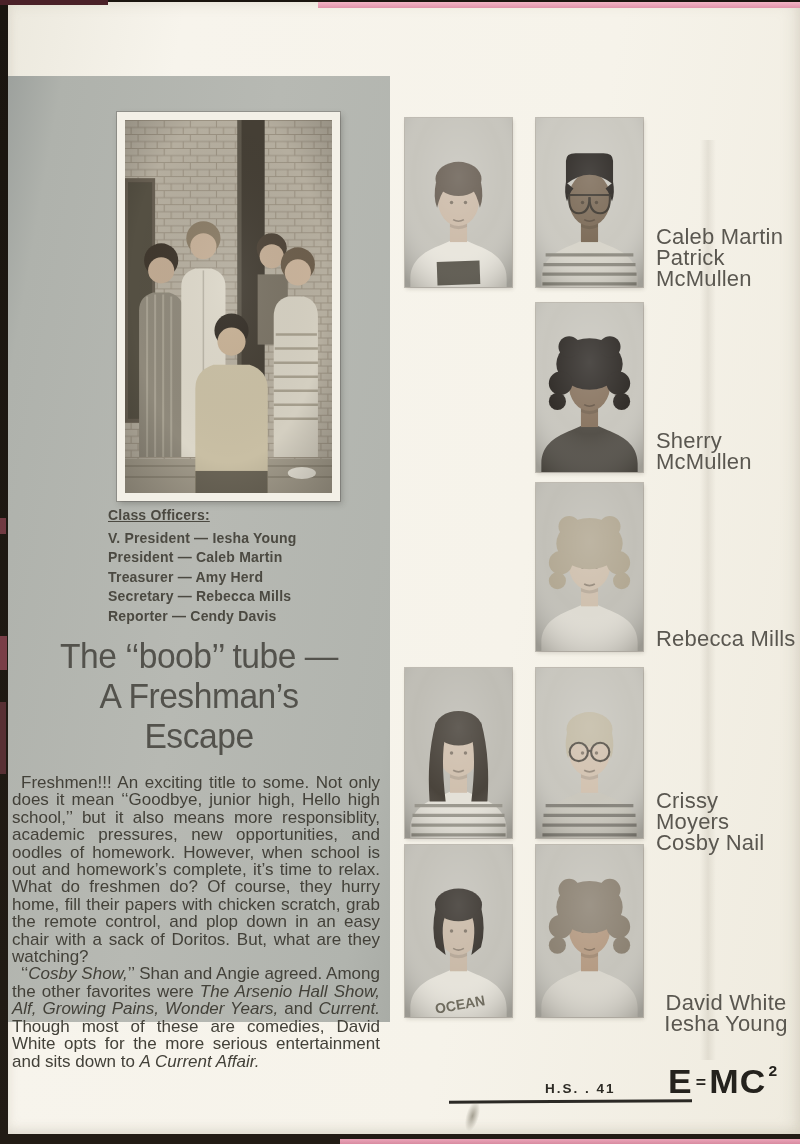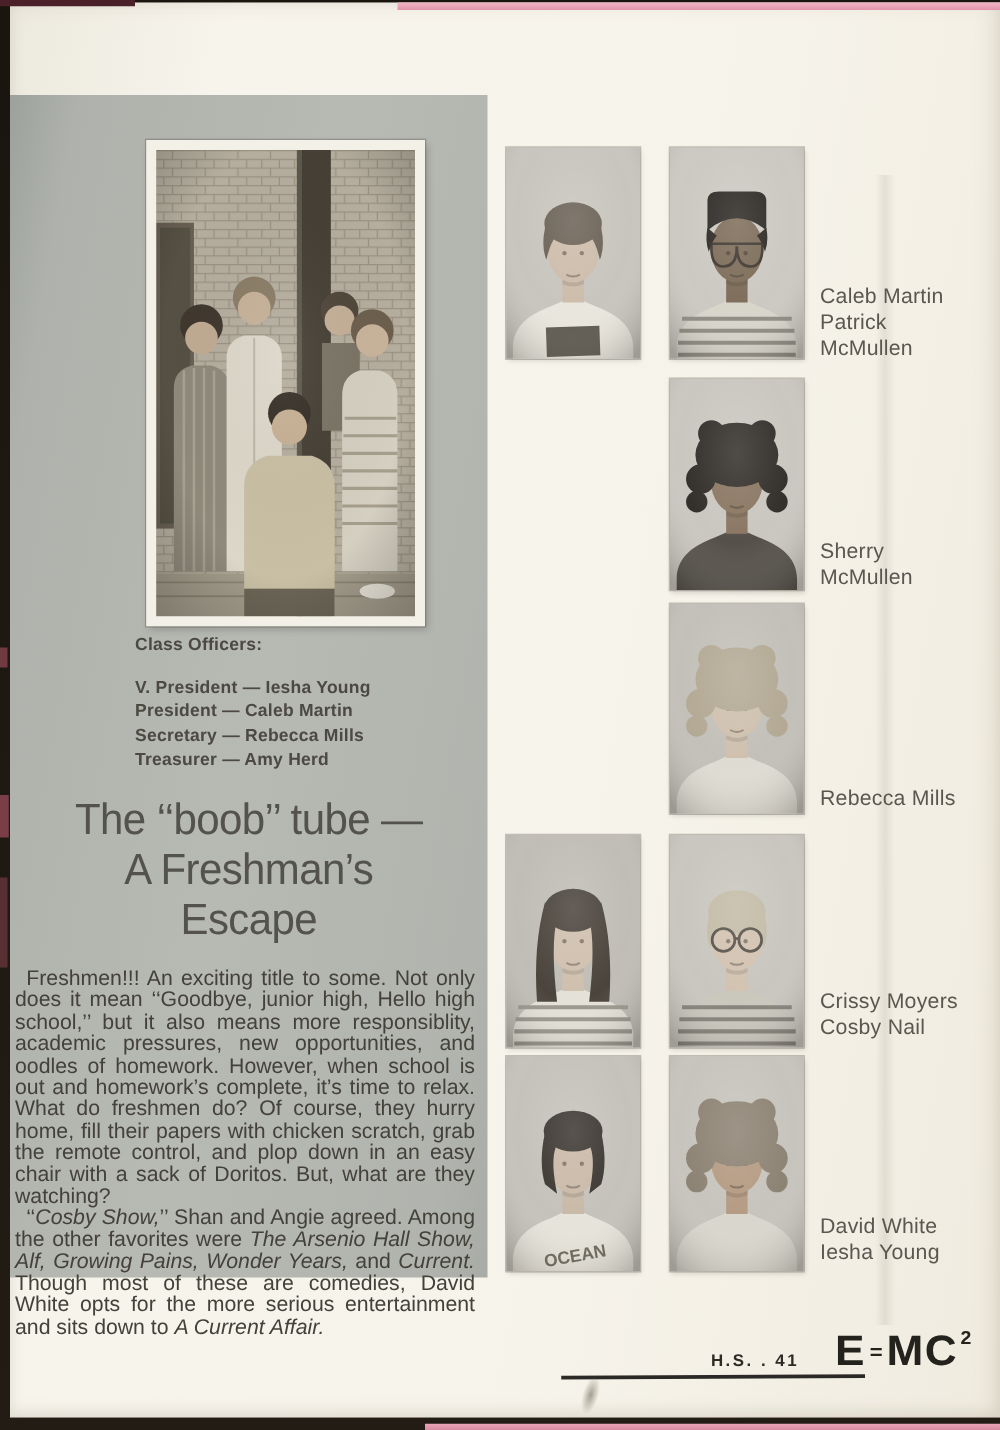--- a/index.html
+++ b/index.html
@@ -35,21 +35,21 @@
     position:absolute;left:109px;top:36px;width:207px;height:373px;margin:0;
     border:8px solid #f3f0e7;background:#b5ae9f;
     box-shadow:0 0 0 1px rgba(50,45,38,.25),2px 3px 6px rgba(40,38,30,.25);
   }
   .group-photo svg{display:block;width:100%;height:100%;}
 
   .officers{
     position:absolute;left:100px;top:430px;width:270px;
     color:#4b4941;font-weight:bold;font-size:14px;line-height:19.5px;letter-spacing:.2px;
   }
-  .officers-heading{margin-bottom:14px;}
+  .officers-heading{margin-bottom:3px;text-decoration:underline;}
 
   .headline{
     position:absolute;left:0;top:560px;width:382px;margin:0;
     text-align:center;font-weight:normal;
     font-size:35px;line-height:40px;color:#53524c;
     transform:scaleX(.96);letter-spacing:-.5px;
   }
   .article{
     position:absolute;left:4px;top:698px;width:368px;
     color:#434139;font-size:17px;line-height:17.4px;
@@ -68,32 +68,32 @@
   #photo-patrick-mcmullen{left:536px;top:118px;width:107px;height:169px;}
   #photo-sherry-mcmullen{left:536px;top:303px;width:107px;height:169px;}
   #photo-rebecca-mills{left:536px;top:483px;width:107px;height:168px;}
   #photo-crissy-moyers{left:405px;top:668px;width:107px;height:170px;}
   #photo-coman-nail{left:536px;top:668px;width:107px;height:170px;}
   #photo-david-white{left:405px;top:845px;width:107px;height:172px;}
   #photo-iesha-young{left:536px;top:845px;width:107px;height:172px;}
 
   .plabel{
     position:absolute;left:656px;width:140px;
-    color:#5a5750;font-size:17px;line-height:21px;letter-spacing:.2px;
+    color:#5a5750;font-size:22px;line-height:21px;letter-spacing:.2px;
   }
   #plabel-0{top:226px;} #plabel-1{top:430px;} #plabel-2{top:628px;}
-  #plabel-3{top:790px;} #plabel-4{top:970px;}
+  #plabel-3{top:790px;} #plabel-4{top:992px;text-align:center;}
 
   
   .footer-rule{position:absolute;left:449px;top:1100px;width:243px;height:2.5px;
     background:#2b2925;transform:rotate(-.3deg);}
   .footer-smudge{position:absolute;left:466px;top:1100px;width:13px;height:32px;
     background:radial-gradient(ellipse at center,rgba(110,105,88,.6),rgba(110,105,88,0) 70%);
     transform:rotate(16deg);}
-  .page-label{position:absolute;left:545px;top:1081px;width:118px;text-align:center;
+  .page-label{position:absolute;left:545px;top:1081px;width:118px;text-align:left;
     color:#2d2b25;font-size:13.5px;font-weight:bold;letter-spacing:2px;}
   .formula{position:absolute;left:668px;top:1062px;color:#24221d;font-weight:bold;
     transform:scaleX(1.04);transform-origin:left;white-space:nowrap;}
   .formula .f-e{font-size:34px;}
   .formula .f-eq{font-size:17px;position:relative;top:-5px;margin:0 3px 0 4px;}
   .formula .f-mc{font-size:34px;letter-spacing:1px;}
   .formula .f-sup{font-size:15px;position:relative;top:-17px;left:2px;}
 </style>
 </head>
 <body>
@@ -158,22 +158,23 @@
 
  <rect width="206" height="372" fill="url(#gvig)"></rect>
 </svg>
       </figure>
 
     <div class="officers">
       <div class="officers-heading">Class Officers:</div>
       <div id="officers-rows">
           <div class="officer-row">V. President — Iesha Young</div>
           <div class="officer-row">President — Caleb Martin</div>
+          <div class="officer-row">Treasurer — Amy Herd</div>
           <div class="officer-row">Secretary — Rebecca Mills</div>
-          <div class="officer-row">Treasurer — Amy Herd</div>
+          <div class="officer-row">Reporter — Cendy Davis</div>
         </div>
     </div>
 
     <h1 class="headline" id="headline"><span>The ‘‘boob’’ tube —</span><br><span>A Freshman’s</span><br><span>Escape</span></h1>
 
     <div class="article" id="article">
         <p><span>Freshmen!!! An exciting title to some. Not only does it mean ‘‘Goodbye, junior high, Hello high school,’’ but it also means more responsiblity, academic pressures, new opportunities, and oodles of homework. However, when school is out and homework’s complete, it’s time to relax. What do freshmen do? Of course, they hurry home, fill their papers with chicken scratch, grab the remote control, and plop down in an easy chair with a sack of Doritos. But, what are they watching?</span></p>
         <p><span>‘‘</span><em>Cosby Show,</em><span>’’ Shan and Angie agreed. Among the other favorites were </span><em>The Arsenio Hall Show, Alf, Growing Pains, Wonder Years,</em><span> and </span><em>Current.</em><span> Though most of these are comedies, David White opts for the more serious entertainment and sits down to </span><em>A Current Affair.</em></p>
       </div>
   </div>

